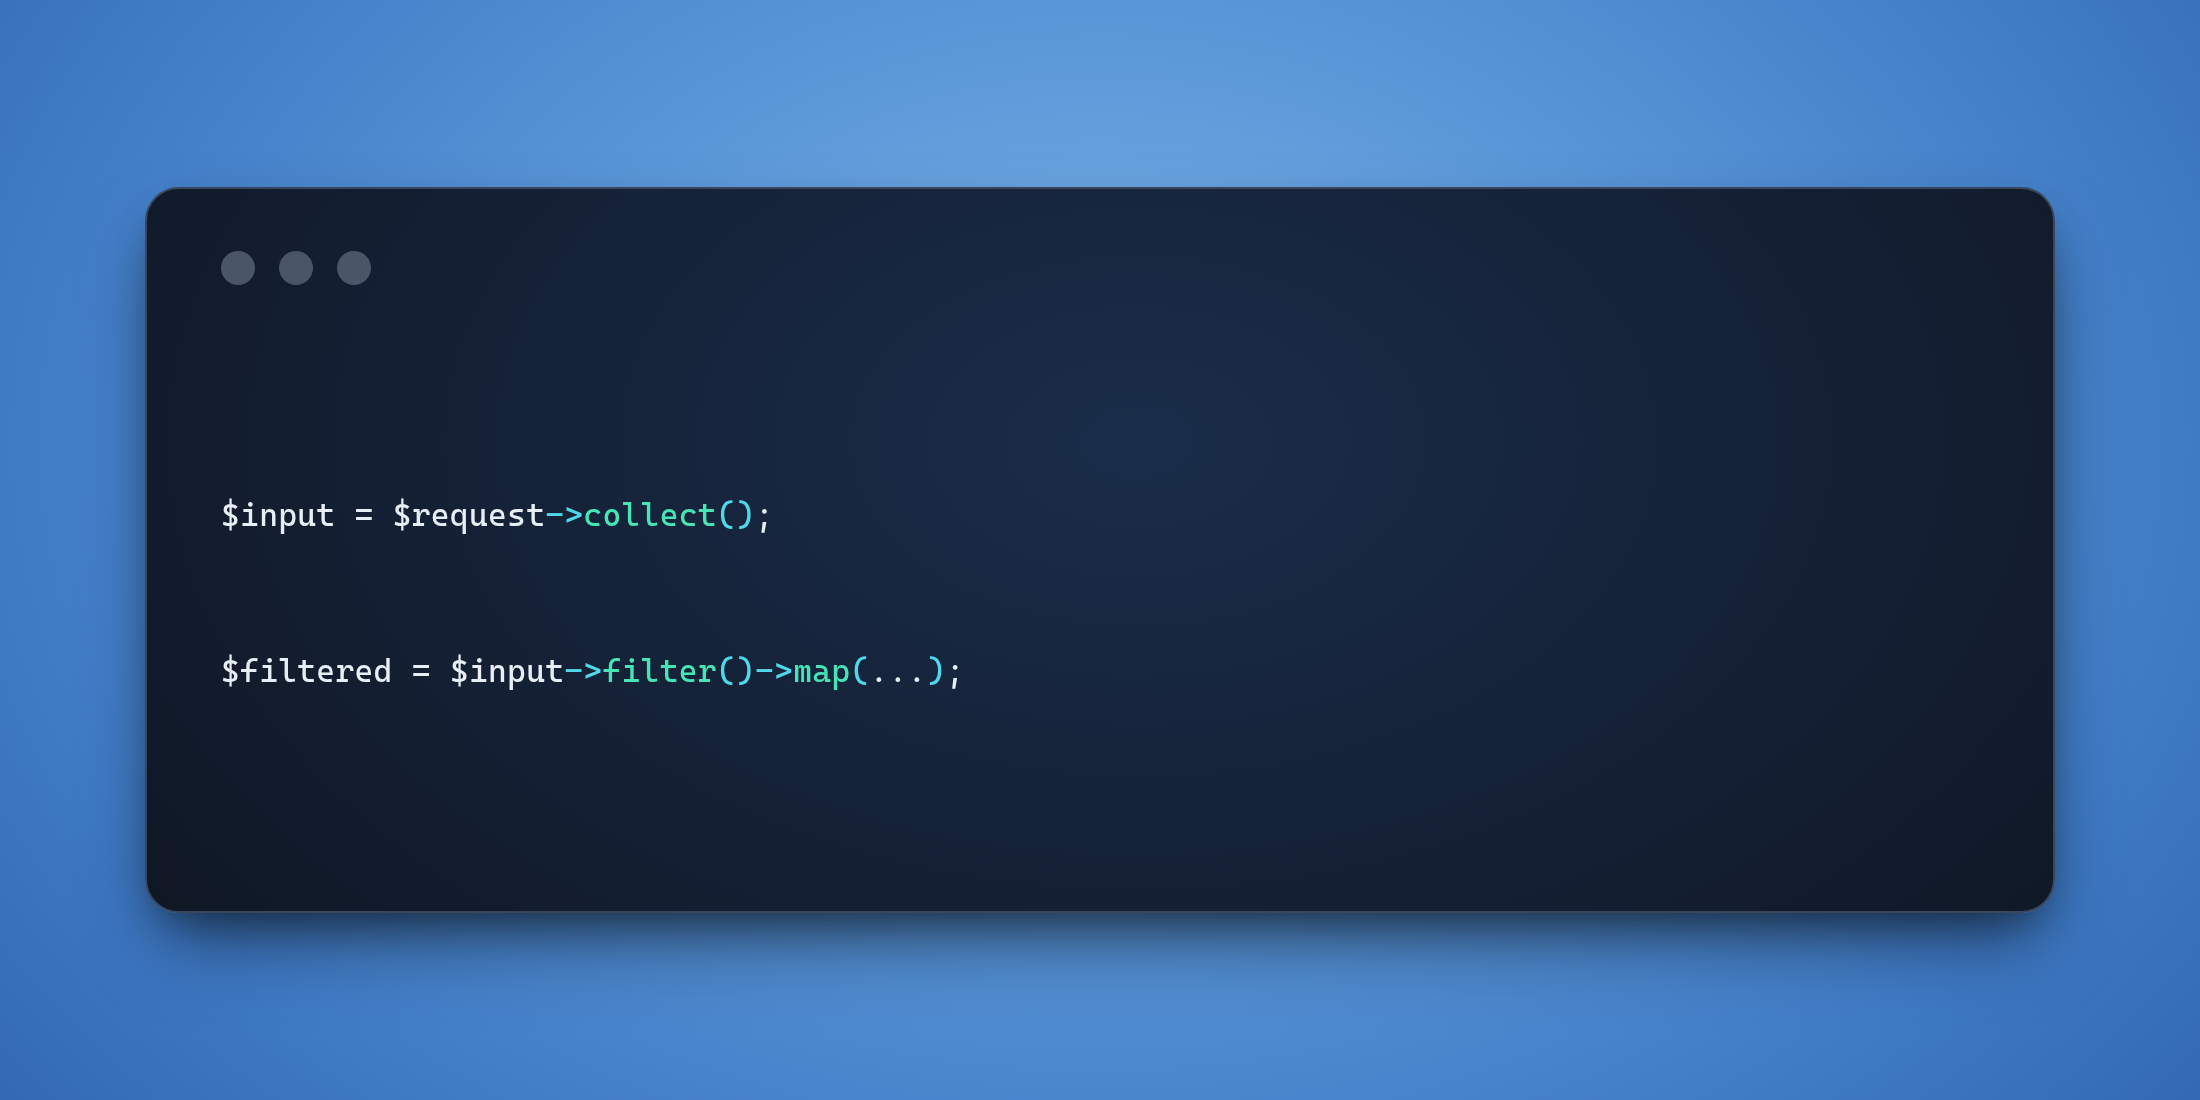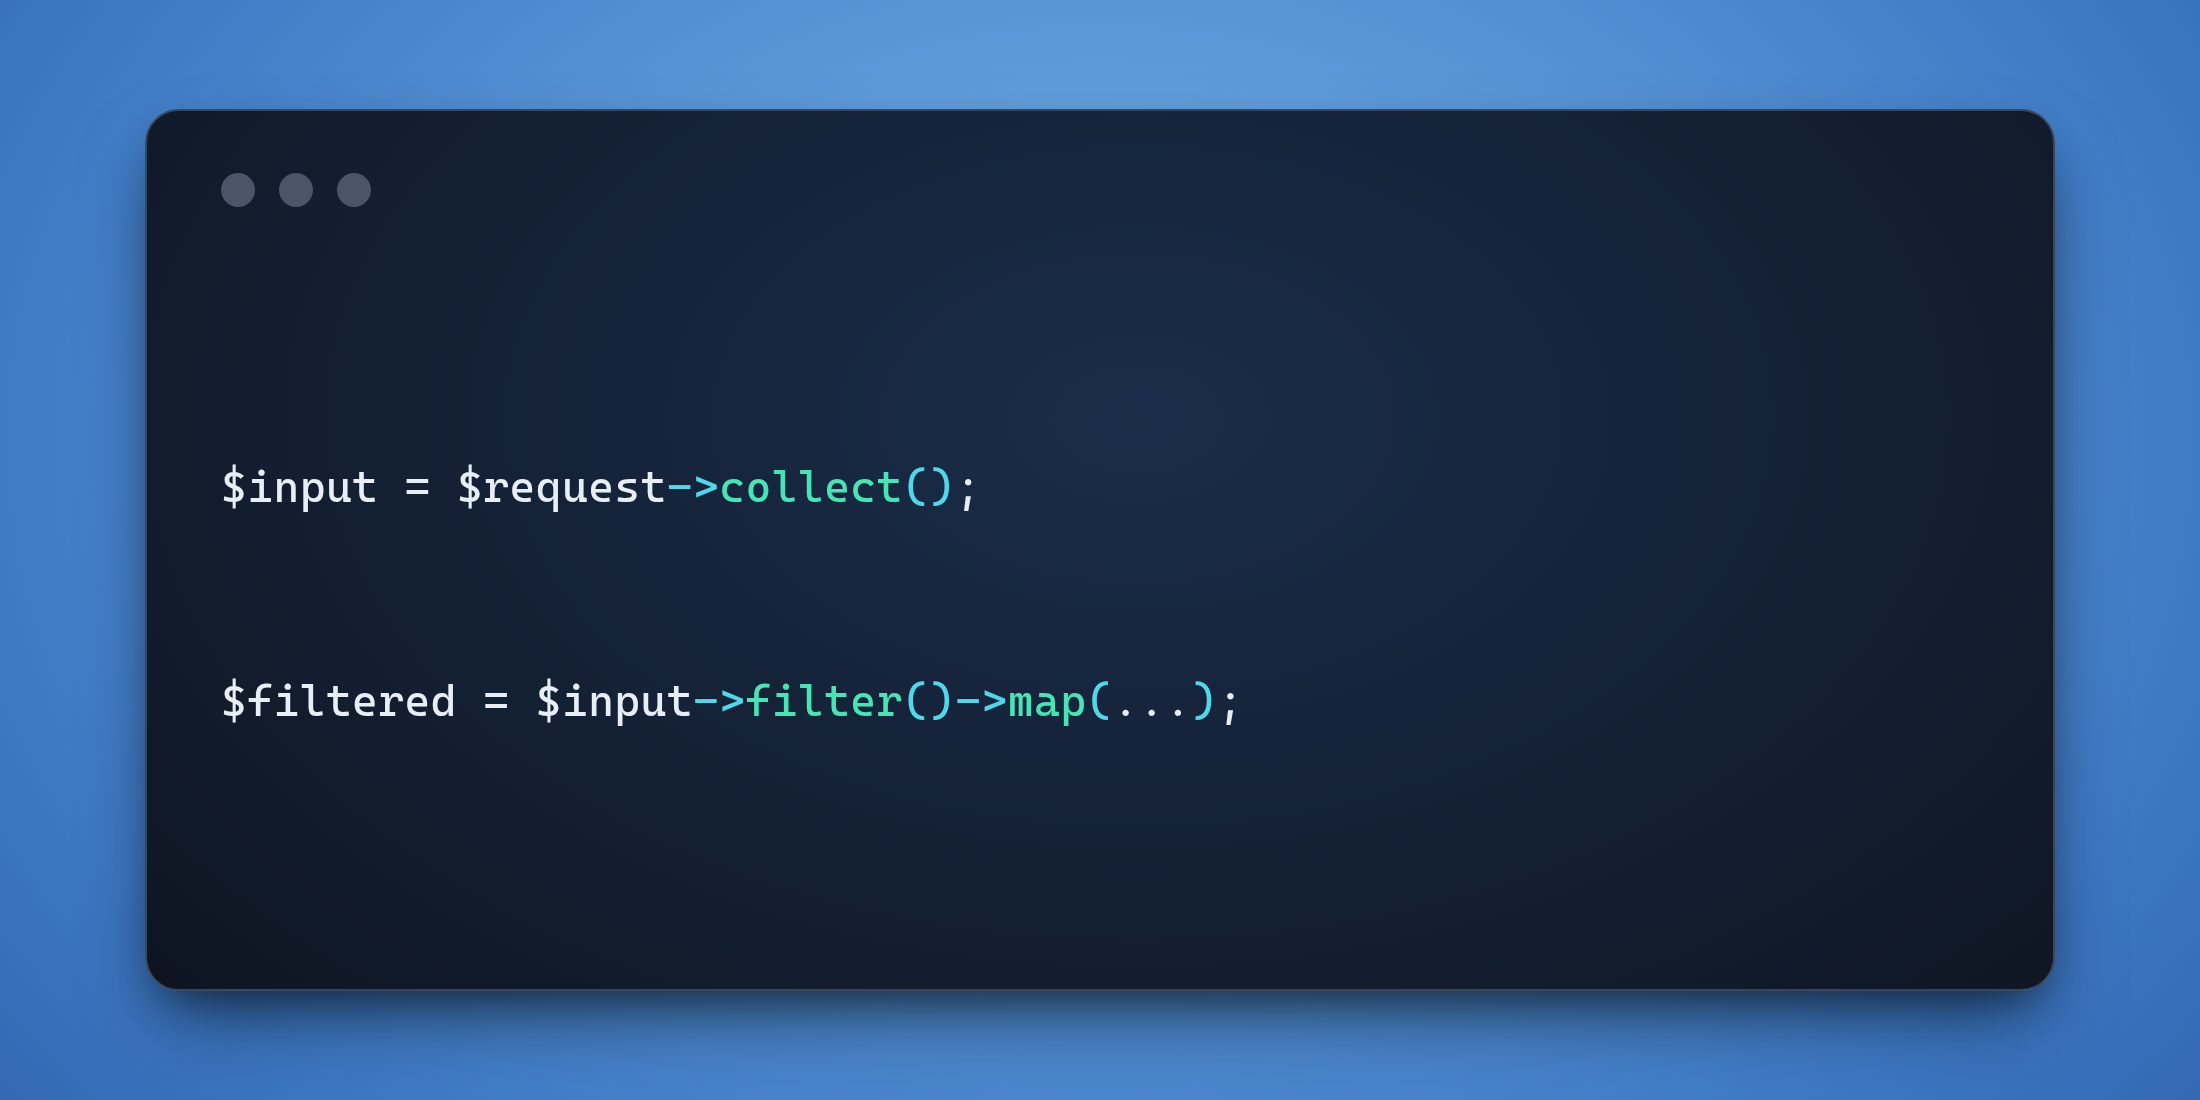--- a/index.html
+++ b/index.html
@@ -28,21 +28,21 @@
       margin-bottom: 102px;
     }
     .dot {
       width: 34px;
       height: 34px;
       border-radius: 50%;
       background: #4a5568;
     }
     .code {
       font-family: ui-monospace, "SF Mono", "Cascadia Code", "Jetbrains Mono", Menlo, Consolas, monospace;
-      font-size: 44px;
+      font-size: 32px;
       line-height: 1.62;
       font-weight: 500;
       letter-spacing: 0.01em;
       white-space: pre;
     }
     .tok-var   { color: #e8eef5; }
     .tok-op    { color: #e8eef5; }
     .tok-arrow { color: #4fd7ea; }
     .tok-method{ color: #47e5b6; }
     .tok-paren { color: #4fd7ea; }

